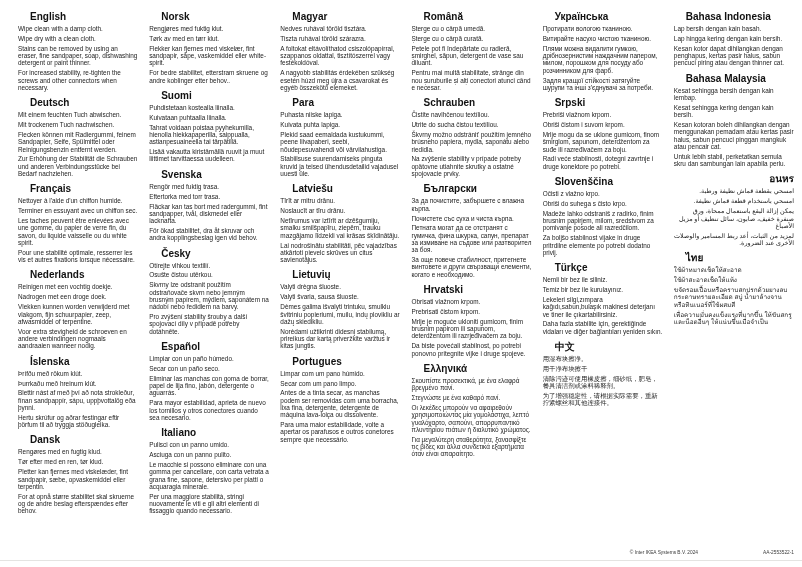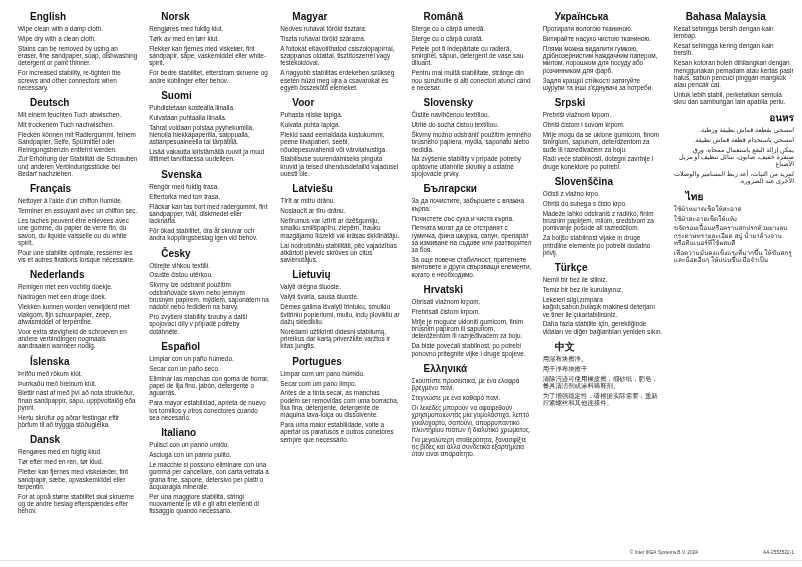--- a/index.html
+++ b/index.html
@@ -163,21 +163,21 @@
       </div>
       <div class="column">
         <section class="lang-section">
           <h3 class="lang-title">Magyar</h3>
           <p class="care-text">Nedves ruhával töröld tisztára.</p>
           <p class="care-text">Tiszta ruhával töröld szárazra.</p>
           <p class="care-text">A foltokat eltávolíthatod csiszolópapírral, szappanos oldattal, tisztítószerrel vagy festékoldóval.</p>
           <p class="care-text">A nagyobb stabilitás érdekében szükség esetén húzd meg újra a csavarokat és egyéb összekötő elemeket.</p>
         </section>
         <section class="lang-section">
-          <h3 class="lang-title">Voor</h3>
+          <h3 class="lang-title">Para</h3>
           <p class="care-text">Puhasta niiske lapiga.</p>
           <p class="care-text">Kuivata puhta lapiga.</p>
           <p class="care-text">Plekid saad eemaldada kustukummi, peene liivapaberi, seebi, nõudepesuvahendi või värvilahustiga.</p>
           <p class="care-text">Stabiilsuse suurendamiseks pinguta kruvid ja teised ühendusdetailid vajadusel uuesti üle.</p>
         </section>
         <section class="lang-section">
           <h3 class="lang-title">Latviešu</h3>
           <p class="care-text">Tīrīt ar mitru drānu.</p>
           <p class="care-text">Noslaucīt ar tīru drānu.</p>
           <p class="care-text">Netīrumus var iztīrīt ar dzēšgumiju, smalku smilšpapīru, ziepēm, trauku mazgājamo līdzekli vai krāsas šķīdinātāju.</p>
@@ -200,21 +200,21 @@
       </div>
       <div class="column">
         <section class="lang-section">
           <h3 class="lang-title">Română</h3>
           <p class="care-text">Șterge cu o cârpă umedă.</p>
           <p class="care-text">Șterge cu o cârpă curată.</p>
           <p class="care-text">Petele pot fi îndepărtate cu radieră, șmirghel, săpun, detergent de vase sau diluant.</p>
           <p class="care-text">Pentru mai multă stabilitate, strânge din nou șuruburile și alți conectori atunci când e necesar.</p>
         </section>
         <section class="lang-section">
-          <h3 class="lang-title">Slovensky</h3>
+          <h3 class="lang-title">Schrauben</h3>
           <p class="care-text">Čistite navlhčenou textíliou.</p>
           <p class="care-text">Utrite do sucha čistou textíliou.</p>
           <p class="care-text">Škvrny možno odstrániť použitím jemného brúsneho papiera, mydla, saponátu alebo riedidla.</p>
           <p class="care-text">Na zvýšenie stability v prípade potreby opätovne utiahnite skrutky a ostatné spojovacie prvky.</p>
         </section>
         <section class="lang-section">
           <h3 class="lang-title">Български</h3>
           <p class="care-text">За да почистите, забършете с влажна кърпа.</p>
           <p class="care-text">Почистете със суха и чиста кърпа.</p>
           <p class="care-text">Петната могат да се отстранят с гумичка, фина шкурка, сапун, препарат за измиване на съдове или разтворител за боя.</p>
@@ -266,20 +266,26 @@
         </section>
         <section class="lang-section">
           <h3 class="lang-title">中文</h3>
           <p class="care-text">用湿布块擦净。</p>
           <p class="care-text">用干净布块擦干</p>
           <p class="care-text">清除污迹可使用橡皮擦，细砂纸，肥皂，餐具清洁剂或涂料稀释剂。</p>
           <p class="care-text">为了增强稳定性，请根据实际需要，重新拧紧螺丝和其他连接件。</p>
         </section>
       </div>
       <div class="column">
+        <section class="lang-section">
+          <h3 class="lang-title">Bahasa Indonesia</h3>
+          <p class="care-text">Lap bersih dengan kain basah.</p>
+          <p class="care-text">Lap hingga kering dengan kain bersih.</p>
+          <p class="care-text">Kesan kotor dapat dihilangkan dengan penghapus, kertas pasir halus, sabun pencuci piring atau dengan thinner cat.</p>
+        </section>
         <section class="lang-section">
           <h3 class="lang-title">Bahasa Malaysia</h3>
           <p class="care-text">Kesat sehingga bersih dengan kain lembap.</p>
           <p class="care-text">Kesat sehingga kering dengan kain bersih.</p>
           <p class="care-text">Kesan kotoran boleh dihilangkan dengan menggunakan pemadam atau kertas pasir halus, sabun pencuci pinggan mangkuk atau pencair cat.</p>
           <p class="care-text">Untuk lebih stabil, perketatkan semula skru dan sambungan lain apabila perlu.</p>
         </section>
         <section class="lang-section rtl">
           <h3 class="lang-title">อนหร</h3>
           <p class="care-text">امسحي بقطعة قماش نظيفة ورطبة.</p>

